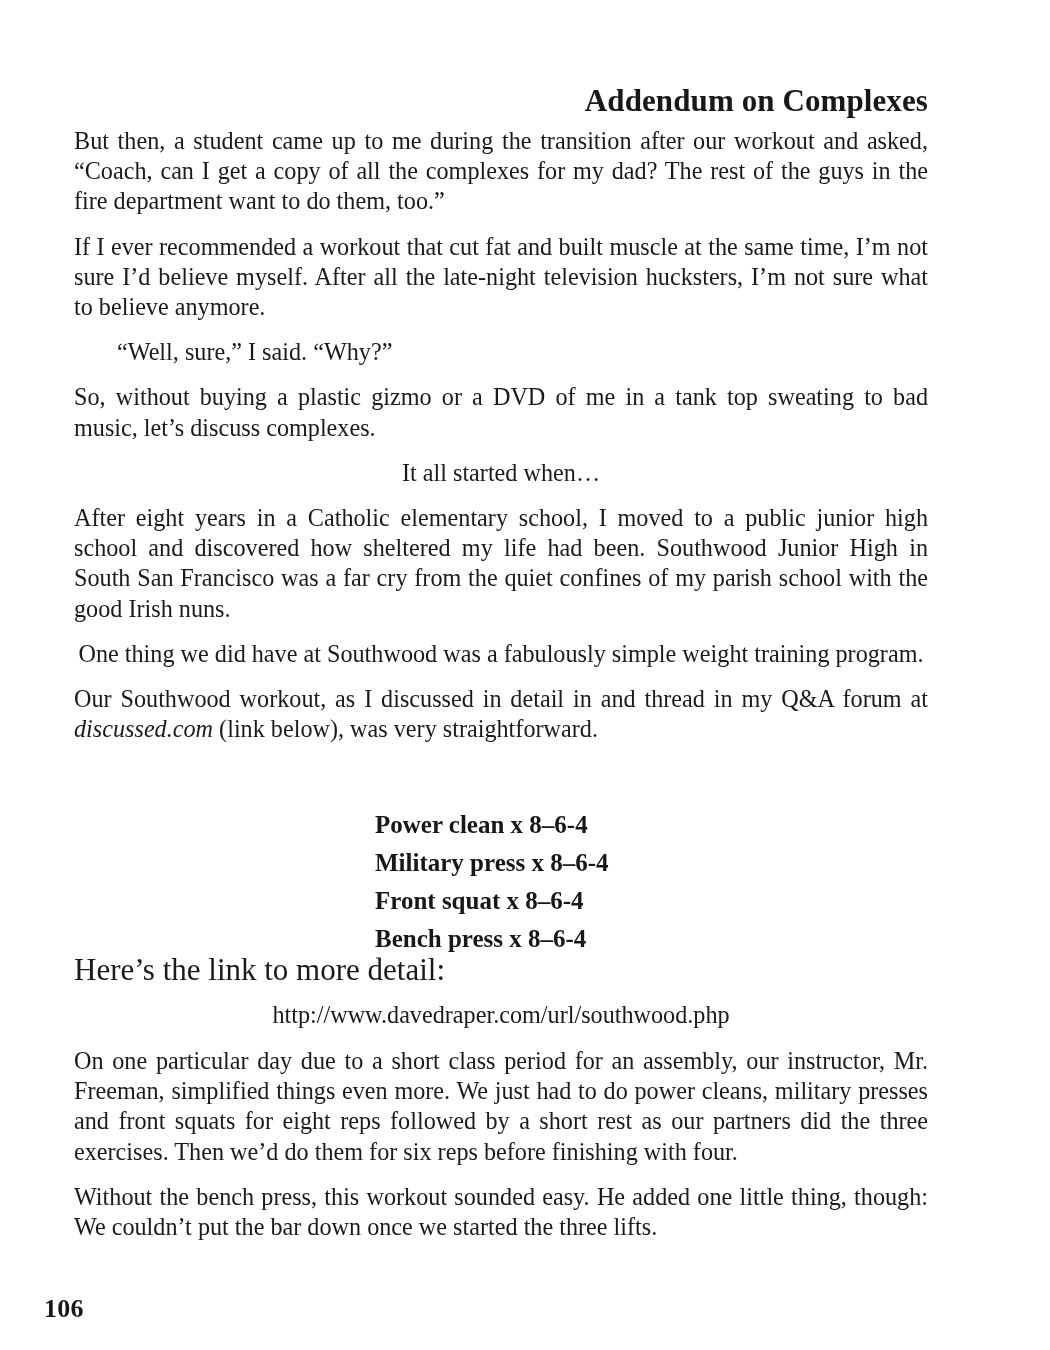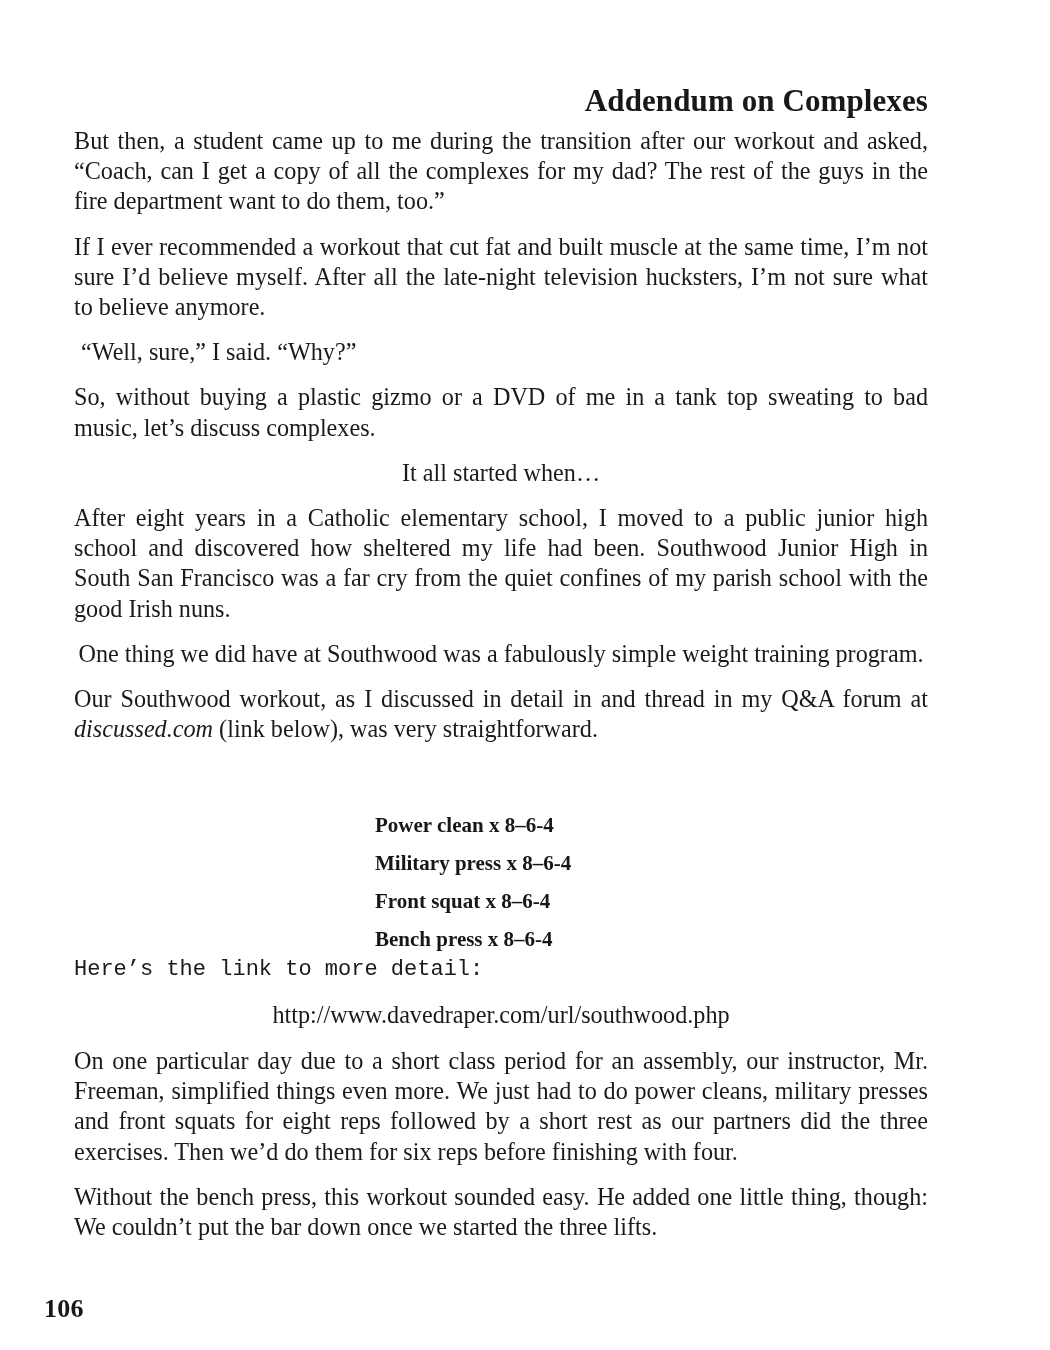--- a/index.html
+++ b/index.html
@@ -53,57 +53,57 @@
   }
 
   p.para.last-of-block {
     margin-bottom: 0;
   }
 
   
   p.dialogue {
     text-align: left;
     text-indent: 7px;
+    margin-left: 36px;
   }
 
   p.short {
     text-align: center;
   }
 
   em.site {
     font-style: italic;
   }
 
   
   .workout-list {
     position: absolute;
     left: 375px;
     top: 806px;
     width: 500px;
   }
 
   .workout-list .workout-item {
-    font-size: 21px;
+    font-size: 25px;
     font-weight: bold;
     line-height: 38px;
     text-align: left;
     white-space: nowrap;
     color: #191716;
   }
 
   
   .link-intro {
     position: absolute;
     left: 74px;
     top: 955px;
     width: 854px;
-    font-size: 22px;
+    font-size: 31px;
     line-height: 30.2px;
     text-align: left;
-    font-family: Liberation Mono, monospace;
   }
 
   
   .url-line {
     position: absolute;
     left: 74px;
     top: 1000px;
     width: 854px;
     font-size: 24.2px;
     line-height: 30.2px;

